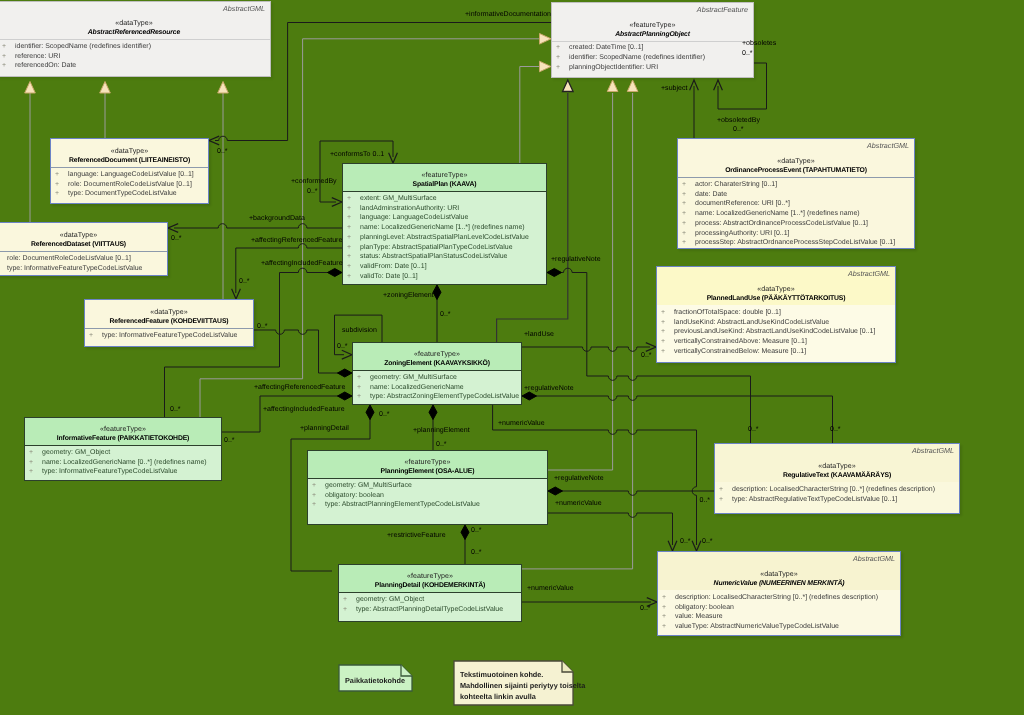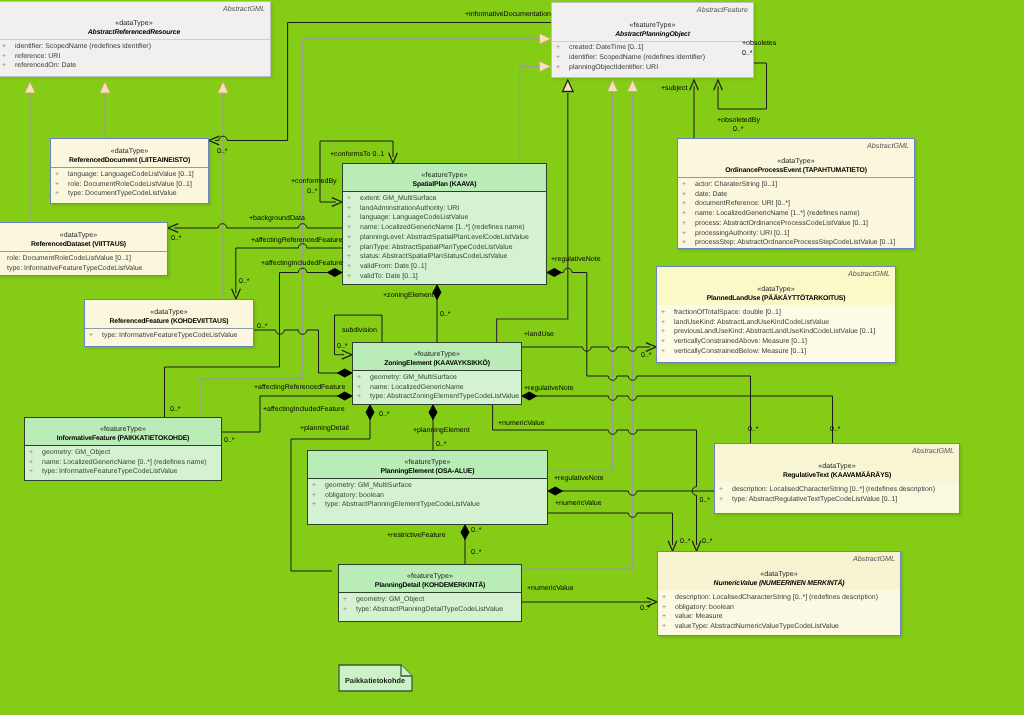--- a/index.html
+++ b/index.html
@@ -1,20 +1,20 @@
 <!DOCTYPE html>
 <html><head>
 <meta charset="utf-8">
 <title>UML class diagram</title>
 <style>
 html,body{margin:0;padding:0;background:#ffffff;}
 body{width:1024px;height:715px;overflow:hidden;
      font-family:"Liberation Sans",sans-serif;
      -webkit-font-smoothing:antialiased;text-rendering:geometricPrecision;}
-#canvas{position:relative;width:1024px;height:715px;background:#84cc16;overflow:hidden;}
+#canvas{position:relative;width:1024px;height:715px;background:#4d7c0f;overflow:hidden;}
 svg#wires{position:absolute;left:0;top:0;width:1024px;height:715px;}
 .cls{position:absolute;box-sizing:border-box;overflow:hidden;}
 .cls.feature{background:#d4f2d2;border:1.5px solid #2c402c;}
 .cls.gml{background:#faf7dd;border:1px solid #6b83c6;box-shadow:2px 2px 2px rgba(0,0,0,0.10);}
 .cls.abstract{background:#f1f0ee;border:1px solid #bfbfbf;box-shadow:2px 2px 2px rgba(0,0,0,0.08);}
 .cls .hdr{position:relative;text-align:center;box-sizing:border-box;}
 .cls.feature .hdr{background:#b9ecb7;}
 .cls .pkg{position:absolute;right:5px;top:2px;font-size:7.2px;font-style:italic;
           color:#555;}
 .cls .ster{font-size:7.1px;color:#222;line-height:10px;letter-spacing:0.05px;}
@@ -368,13 +368,22 @@
 <div class="lbl" style="left:702px;top:537px;">0..*</div>
 <div class="lbl" style="left:527px;top:584px;">+numericValue</div>
 <div class="lbl" style="left:640px;top:604px;">0..*</div>
 <div class="note ngreen" style="left:338px;top:664px;width:75px;height:28px;">
   <svg viewBox="0 0 75 28" width="75" height="28">
     <path d="M 1 1 L 63 1 L 74 12 L 74 27 L 1 27 Z"></path>
     <path class="fold" d="M 63 1 L 63 12 L 74 12"></path>
   </svg>
   <div class="txt" style="left:7px;top:11px;">Paikkatietokohde</div>
 </div>
+<div class="note nyellow" style="left:453px;top:660px;width:121px;height:46px;">
+  <svg viewBox="0 0 121 46" width="121" height="46">
+    <path d="M 1 1 L 109 1 L 120 12 L 120 45 L 1 45 Z"></path>
+    <path class="fold" d="M 109 1 L 109 12 L 120 12"></path>
+  </svg>
+  <div class="txt" style="left:7px;top:9px;">Tekstimuotoinen kohde.</div>
+  <div class="txt" style="left:7px;top:20px;">Mahdollinen sijainti periytyy toiselta</div>
+  <div class="txt" style="left:7px;top:31px;">kohteelta linkin avulla</div>
+</div>
 </div>
 
 </body></html>

